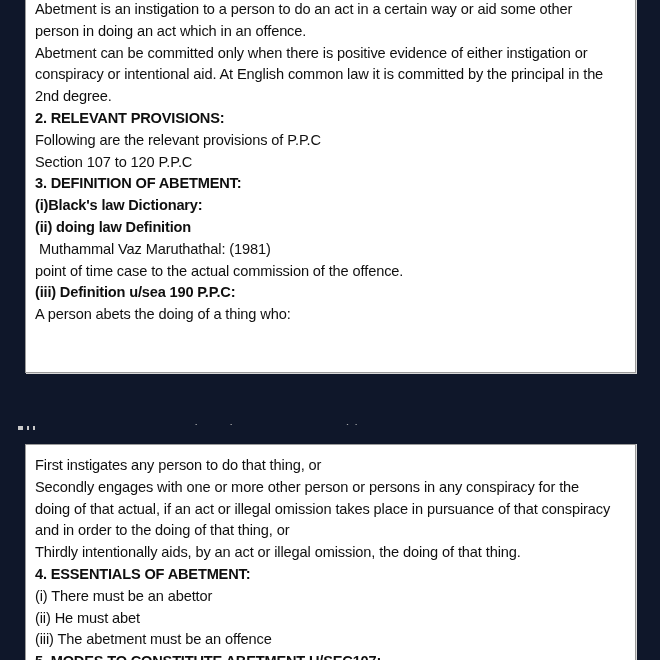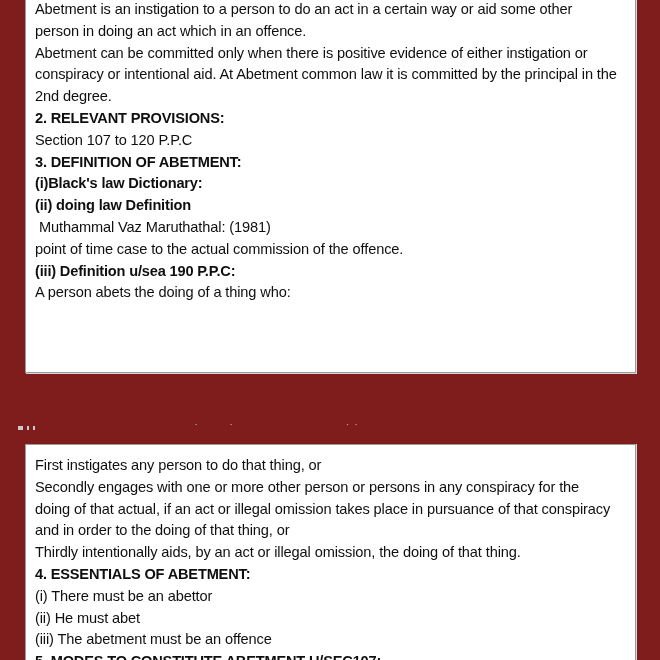--- a/index.html
+++ b/index.html
@@ -12,21 +12,21 @@
     height: 660px;
     overflow: hidden;
     font-family: "Liberation Sans", sans-serif;
     color: #111111;
     position: relative;
   }
 
   .page {
     position: absolute;
     inset: 0;
-    background: #7f1d1d;
+    background: #0f172a;
     text-decoration: underline;
   }
 
   
   .scan-block {
     position: absolute;
     box-sizing: border-box;
     background: #ffffff;
     border: 1px solid #9b9b9b;
     overflow: hidden;
@@ -102,23 +102,24 @@
 </head>
 <body>
 
 <div class="page">
 
   <div class="scan-block block-one">
     <div class="block-inner">
       <div class="ln">Abetment is an instigation to a person to do an act in a certain way or aid some other</div>
       <div class="ln">person in doing an act which in an offence.</div>
       <div class="ln">Abetment can be committed only when there is positive evidence of either instigation or</div>
-      <div class="ln">conspiracy or intentional aid. At Abetment common law it is committed by the principal in the</div>
+      <div class="ln">conspiracy or intentional aid. At English common law it is committed by the principal in the</div>
       <div class="ln">2nd degree.</div>
       <div class="ln bold">2. RELEVANT PROVISIONS:</div>
+      <div class="ln">Following are the relevant provisions of P.P.C</div>
       <div class="ln">Section 107 to 120 P.P.C</div>
       <div class="ln bold">3. DEFINITION OF ABETMENT:</div>
       <div class="ln bold">(i)Black's law Dictionary:</div>
       <div class="ln bold">(ii) doing law Definition</div>
       <div class="ln"> Muthammal Vaz Maruthathal: (1981)</div>
       <div class="ln">point of time case to the actual commission of the offence.</div>
       <div class="ln bold">(iii) Definition u/sea 190 P.P.C:</div>
       <div class="ln">A person abets the doing of a thing who:</div>
     </div>
   </div>

